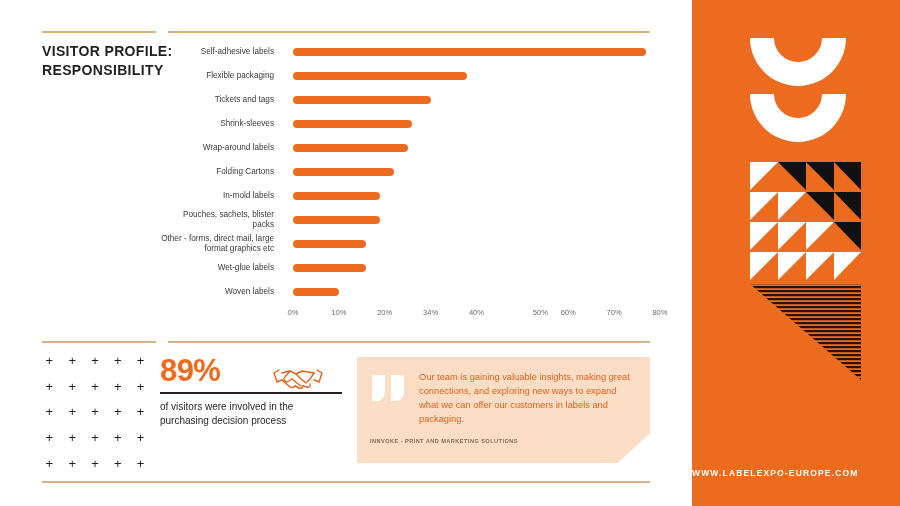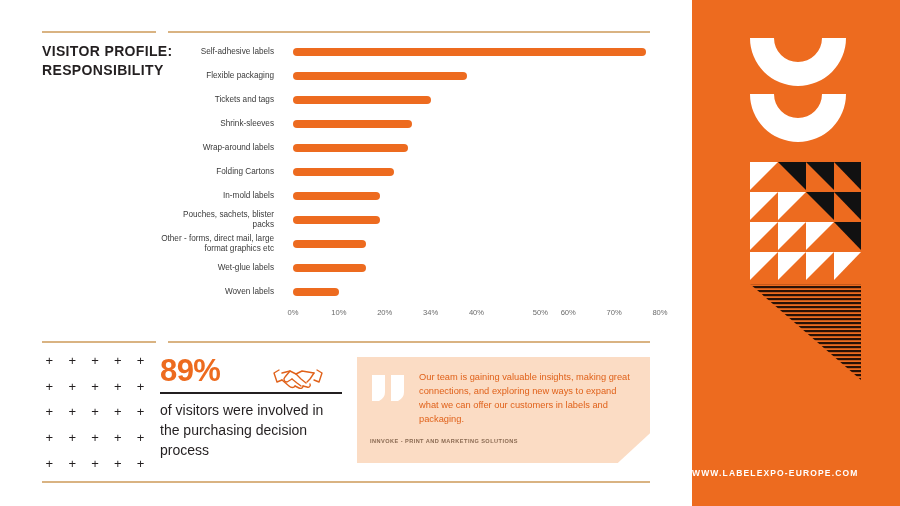--- a/index.html
+++ b/index.html
@@ -65,21 +65,21 @@
     position:relative;color:#231f20;font-size:13px;line-height:1;
     display:flex;align-items:center;justify-content:center;font-weight:400;
   }
 
   .stat{position:absolute;left:160px;top:355px;width:185px;}
   .stat-num{
     font-size:31px;font-weight:800;color:#ED6B1F;letter-spacing:-.6px;
     line-height:1;margin:0 0 6px 0;
   }
   .stat-rule{height:1.6px;background:#231f20;width:182px;margin-bottom:6px;}
-  .stat-desc{font-size:14px;color:#231f20;line-height:1.45;}
+  .stat-desc{font-size:10px;color:#231f20;line-height:1.45;}
   .handshake{position:absolute;left:272px;top:362px;width:52px;height:32px;}
 
   
   .quote-box{
     position:absolute;left:357px;top:357px;width:293px;height:106px;
     background:#FBDCC4;
     clip-path:polygon(0 0, 100% 0, 100% 72%, 89% 100%, 0 100%);
   }
   .qmark{position:absolute;left:14px;top:16px;width:38px;height:30px;}
   .quote-text{

